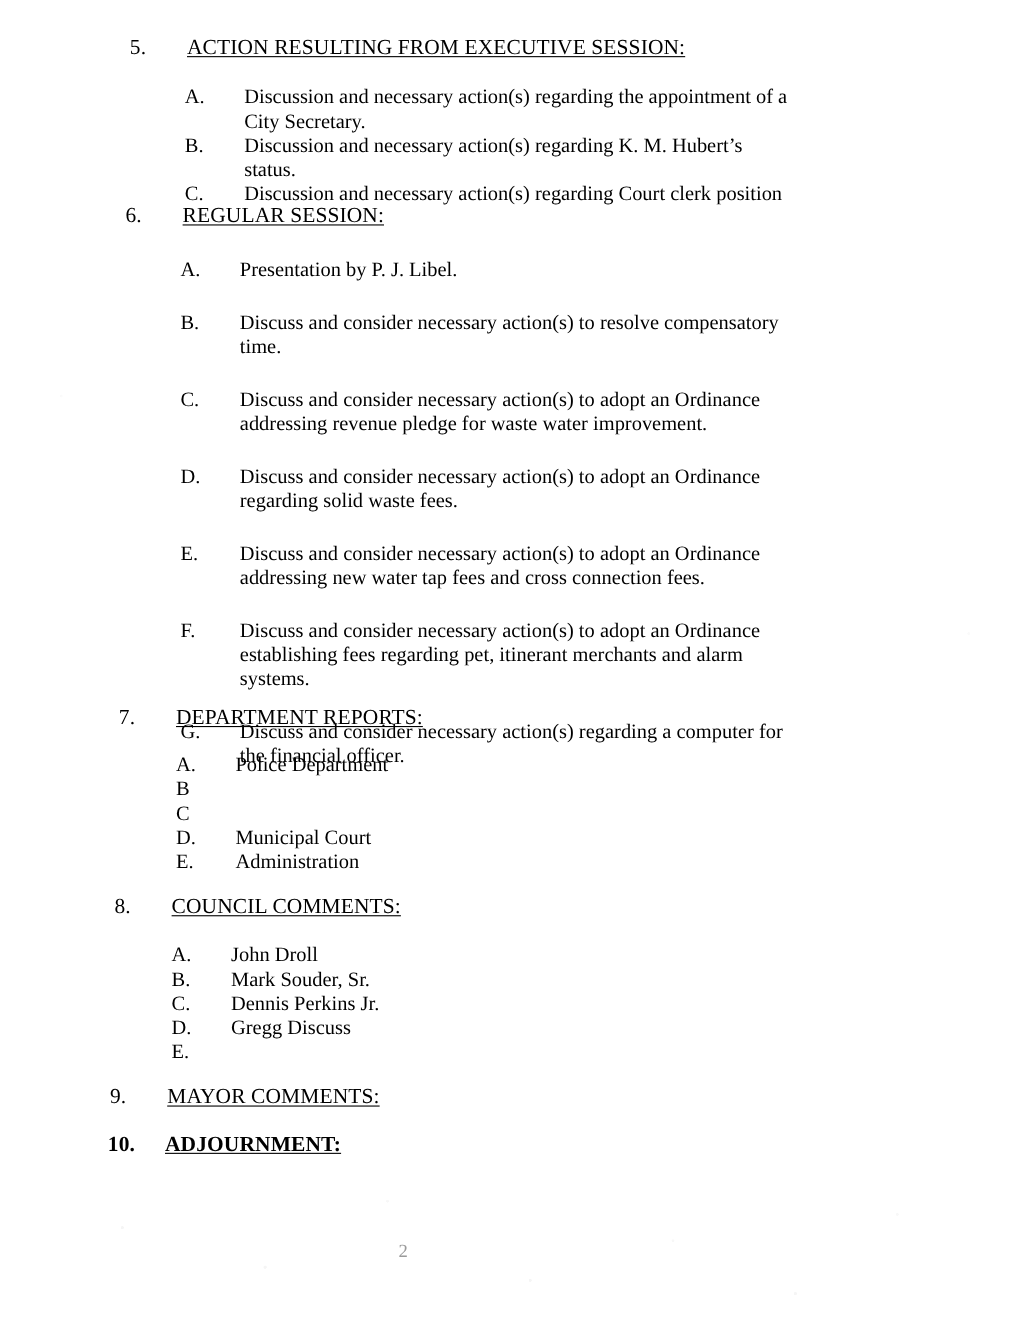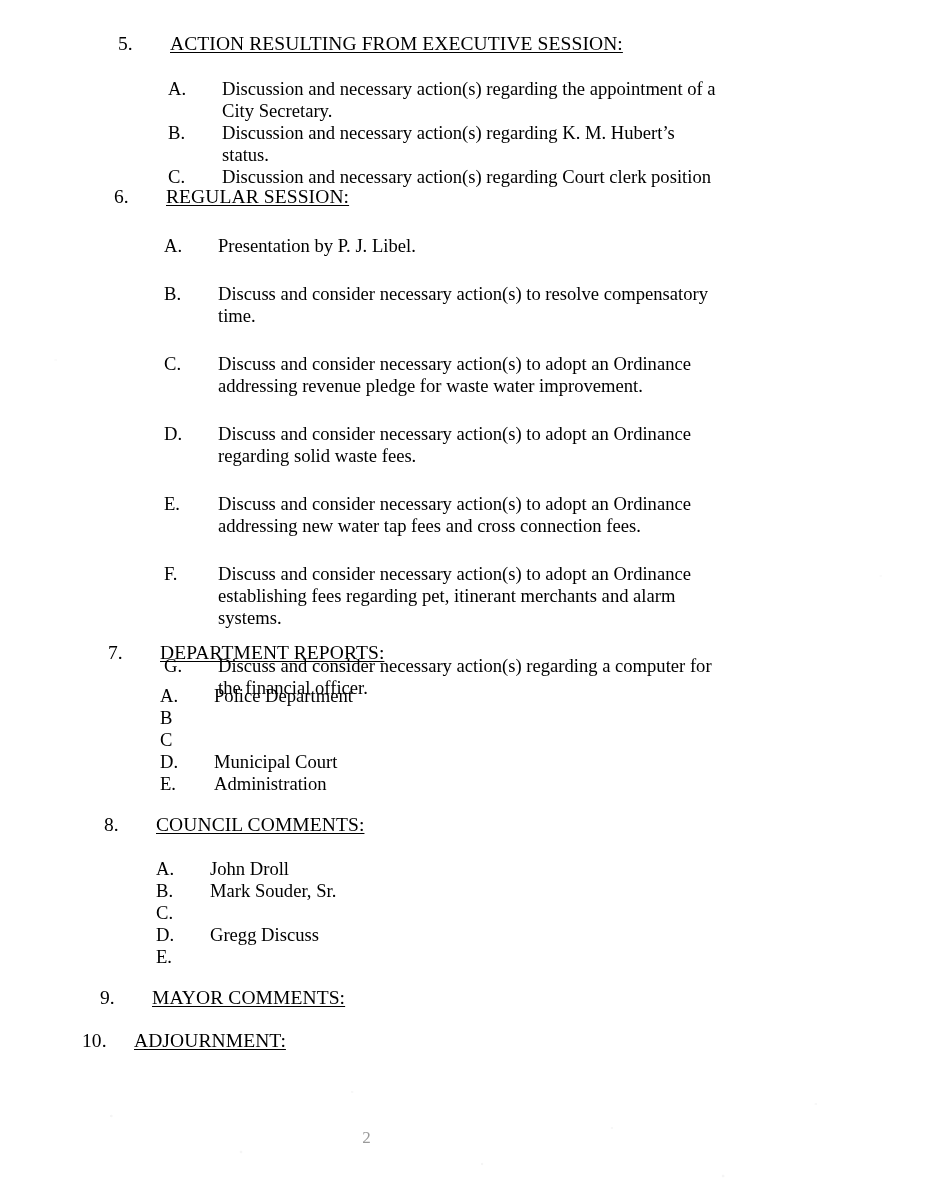--- a/index.html
+++ b/index.html
@@ -203,39 +203,40 @@
         <div class="item">
           <span class="item-letter">A.</span>
           <span class="item-text">John Droll</span>
         </div>
         <div class="item">
           <span class="item-letter">B.</span>
           <span class="item-text">Mark Souder, Sr.</span>
         </div>
         <div class="item">
           <span class="item-letter">C.</span>
+          <span class="item-text">Dennis Perkins Jr.</span>
         </div>
         <div class="item">
           <span class="item-letter">D.</span>
           <span class="item-text">Gregg Discuss</span>
         </div>
         <div class="item">
           <span class="item-letter">E.</span>
         </div>
       </div>
     </div>
 
     <div class="section" style="left:100px; top:986px; width:700px;">
       <div class="sec-head">
         <span class="sec-num">9.</span>
         <span class="sec-title">MAYOR COMMENTS:</span>
       </div>
     </div>
 
-    <div class="section" style="left:82px; top:1029px; width:700px;">
+    <div class="section" style="left:98px; top:1029px; width:700px;font-weight:bold;">
       <div class="sec-head">
         <span class="sec-num">10.</span>
         <span class="sec-title">ADJOURNMENT:</span>
       </div>
     </div>
 
     <div class="page-number" style="top:1128px; margin-left:-97px;">2</div>
 
   </div>
 </div>

